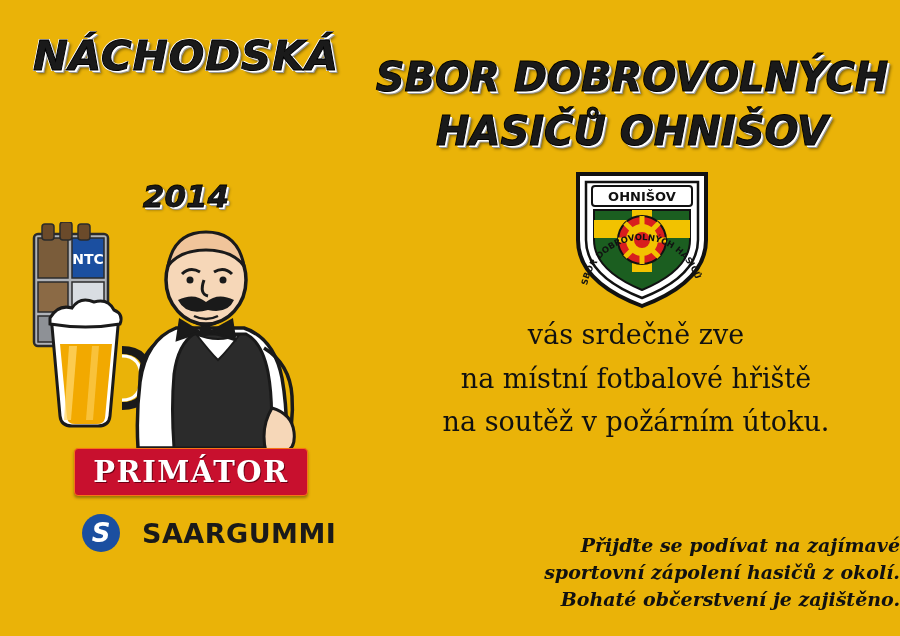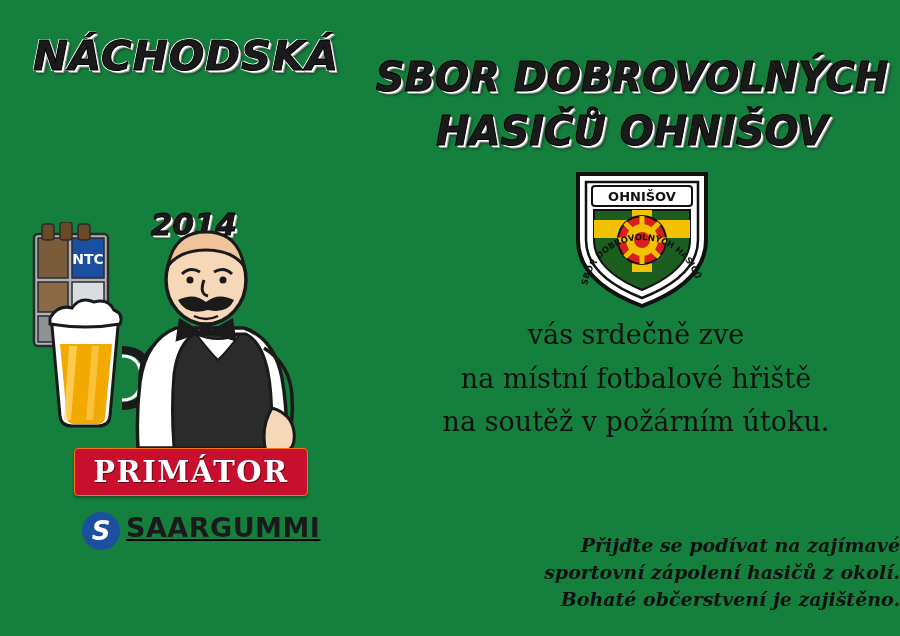--- a/index.html
+++ b/index.html
@@ -11,21 +11,21 @@
     width: 900px;
     height: 636px;
     overflow: hidden;
     font-family: "Liberation Sans", sans-serif;
     position: relative;
   }
 
   .poster {
     position: absolute;
     inset: 0;
-    background: #15803d;
+    background: #eab308;
   }
 
   
   .left-col {
     position: absolute;
     left: 0;
     top: 0;
     width: 372px;
     height: 636px;
   }
@@ -50,36 +50,35 @@
       1px -1px 0 #ffffff,
       -1px 1px 0 #ffffff,
       4px 4px 3px rgba(0,0,0,0.45);
     -webkit-text-stroke: 1px #000;
   }
   .league-line1 { display: block; transform: scaleX(1.02); }
   .league-line2 { display: block; }
 
   .league-year-row {
     position: absolute;
-    left: 8px;
+    left: 0;
     top: 178px;
     width: 372px;
     display: flex;
     justify-content: center;
     gap: 32px;
     font-family: "DejaVu Sans", sans-serif;
     font-weight: bold;
     font-style: italic;
     font-size: 31px;
     color: #1a1a1a;
     text-shadow:
       2px 2px 0 #ffffff,
       3px 3px 0 #9a9a9a,
       3px 3px 3px rgba(0,0,0,0.45);
-    margin-top: 28px;
     -webkit-text-stroke: 0.8px #000;
   }
 
   
   .mascot-wrap {
     position: absolute;
     left: 26px;
     top: 222px;
     width: 320px;
     height: 230px;
@@ -113,22 +112,22 @@
   }
 
   
   .saargummi {
     position: absolute;
     left: 82px;
     top: 512px;
     width: 220px;
     height: 42px;
     display: flex;
-    gap: 6px;
-    text-decoration: underline;
+    align-items: center;
+    gap: 22px;
   }
   .sg-mark {
     width: 38px;
     height: 38px;
     border-radius: 50%;
     background: #1b4fa0;
     position: relative;
     flex: 0 0 auto;
   }
   .sg-mark::after {

